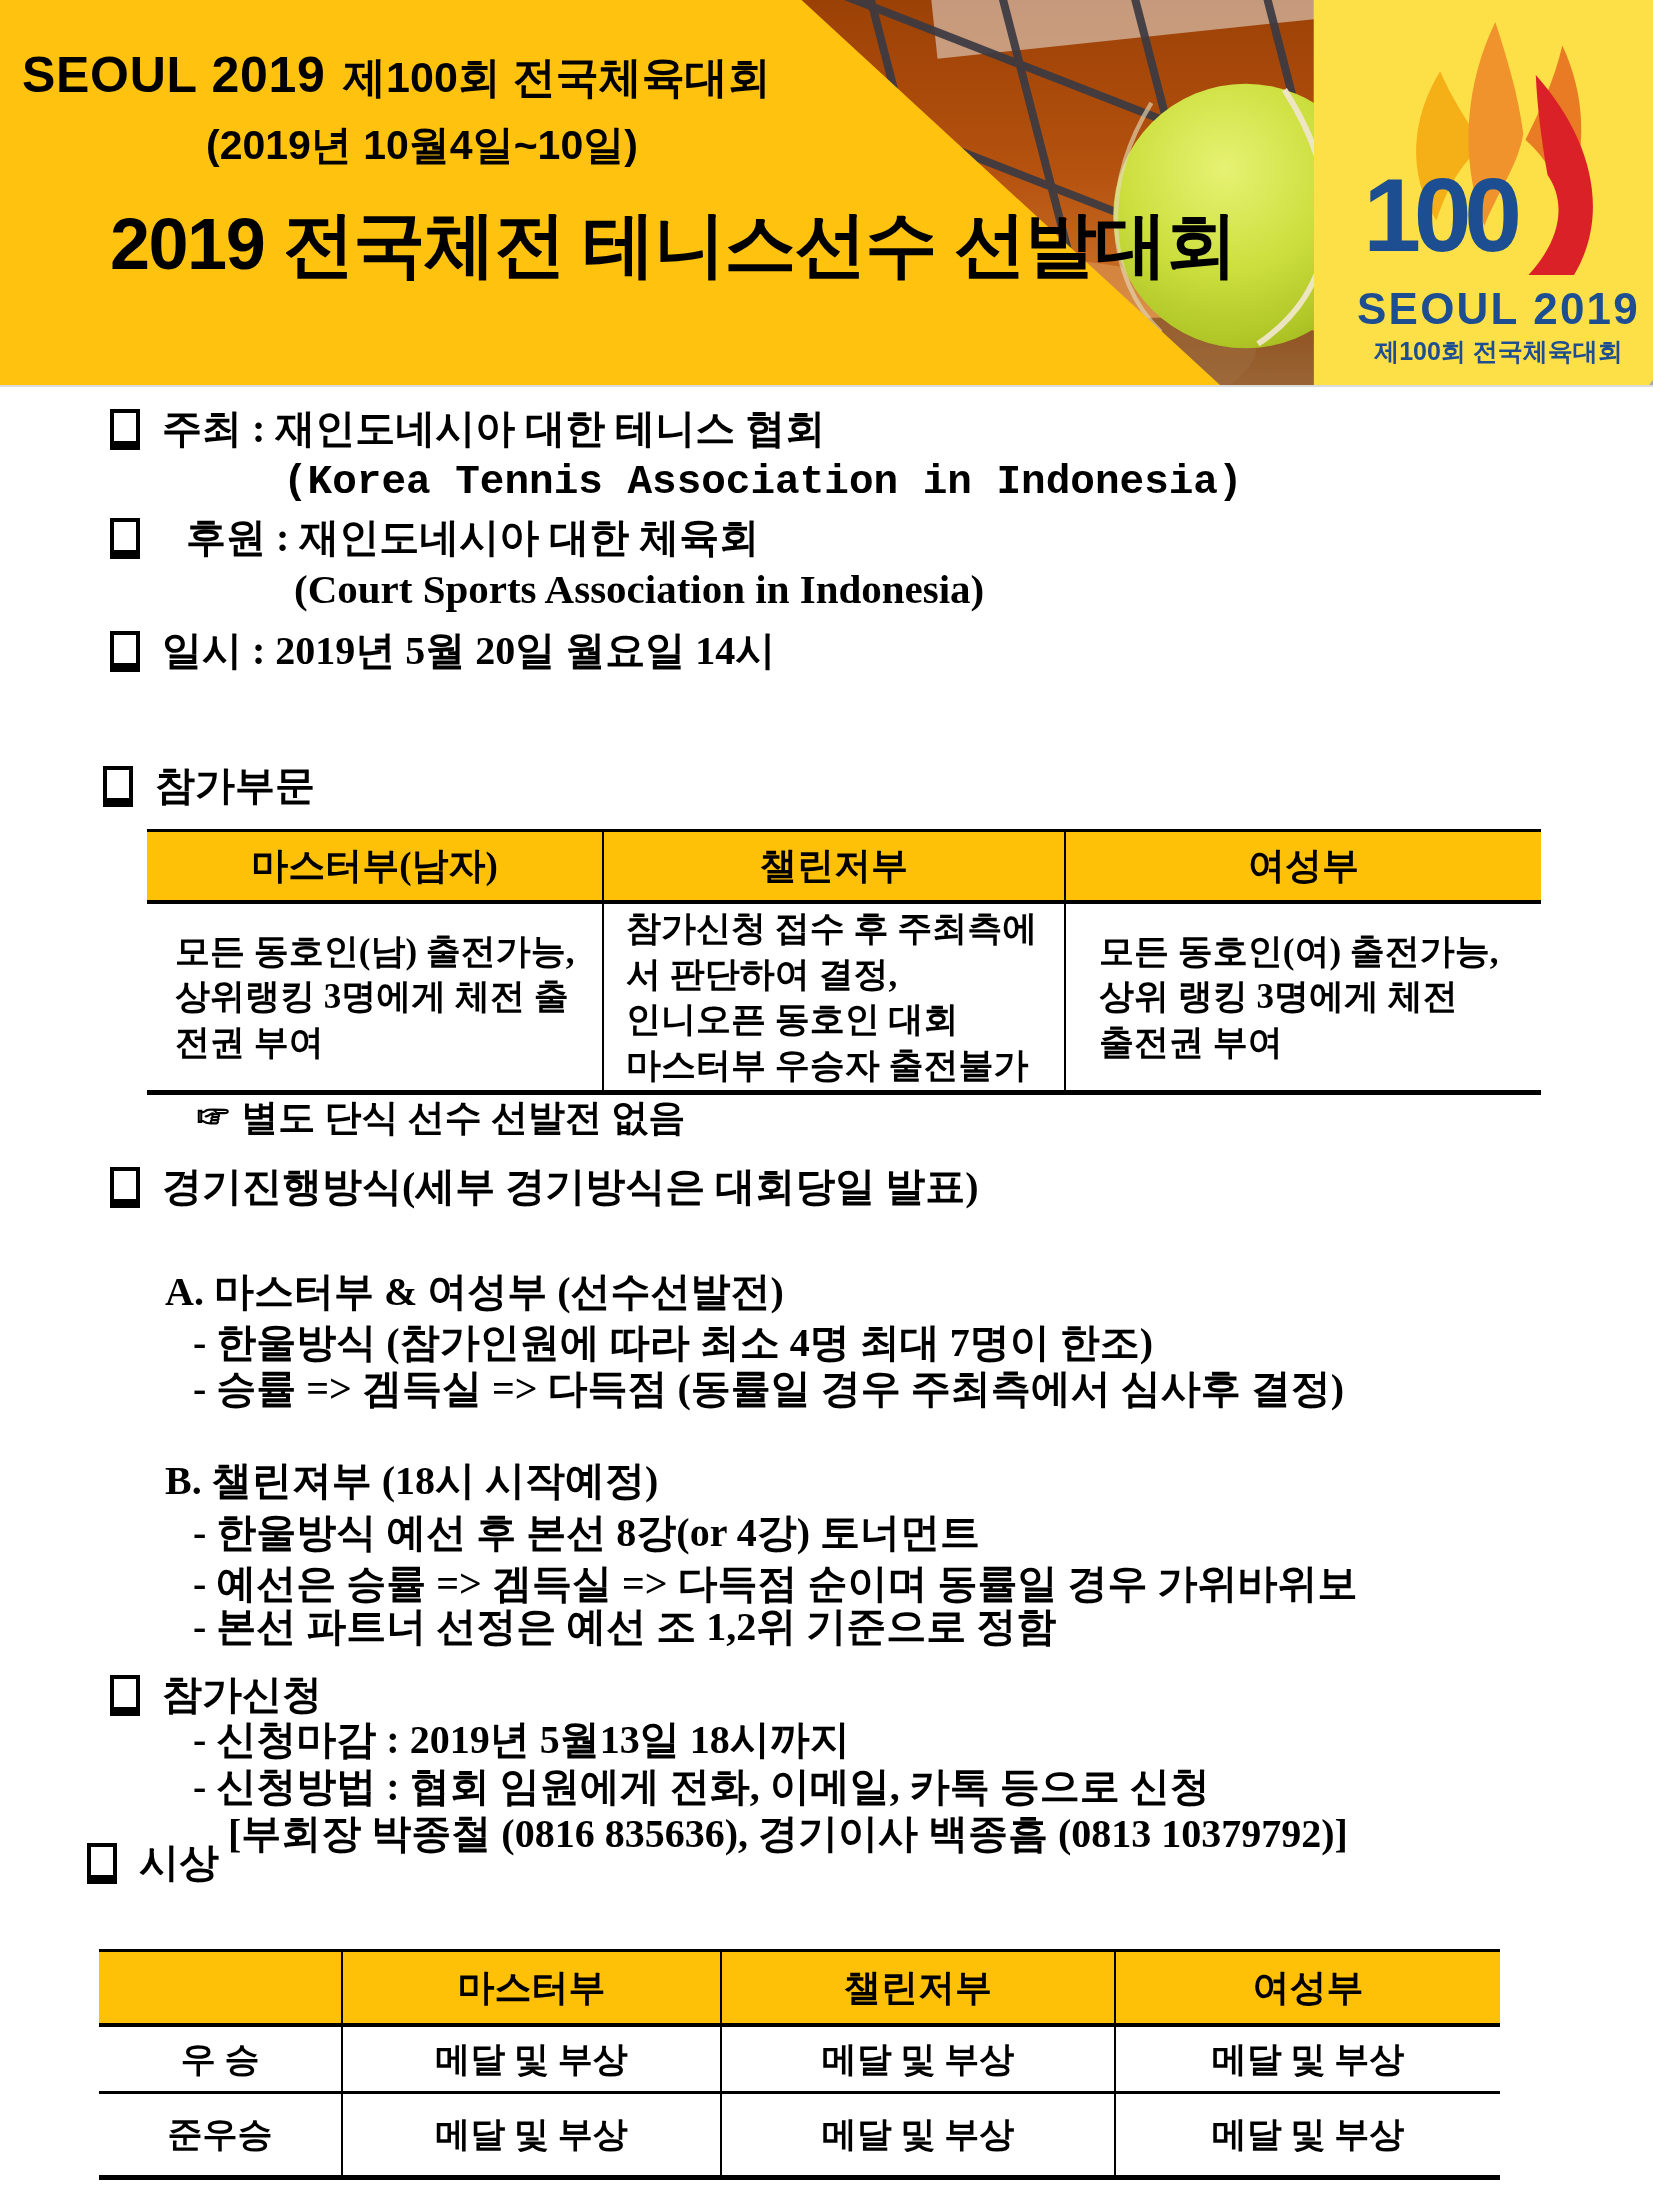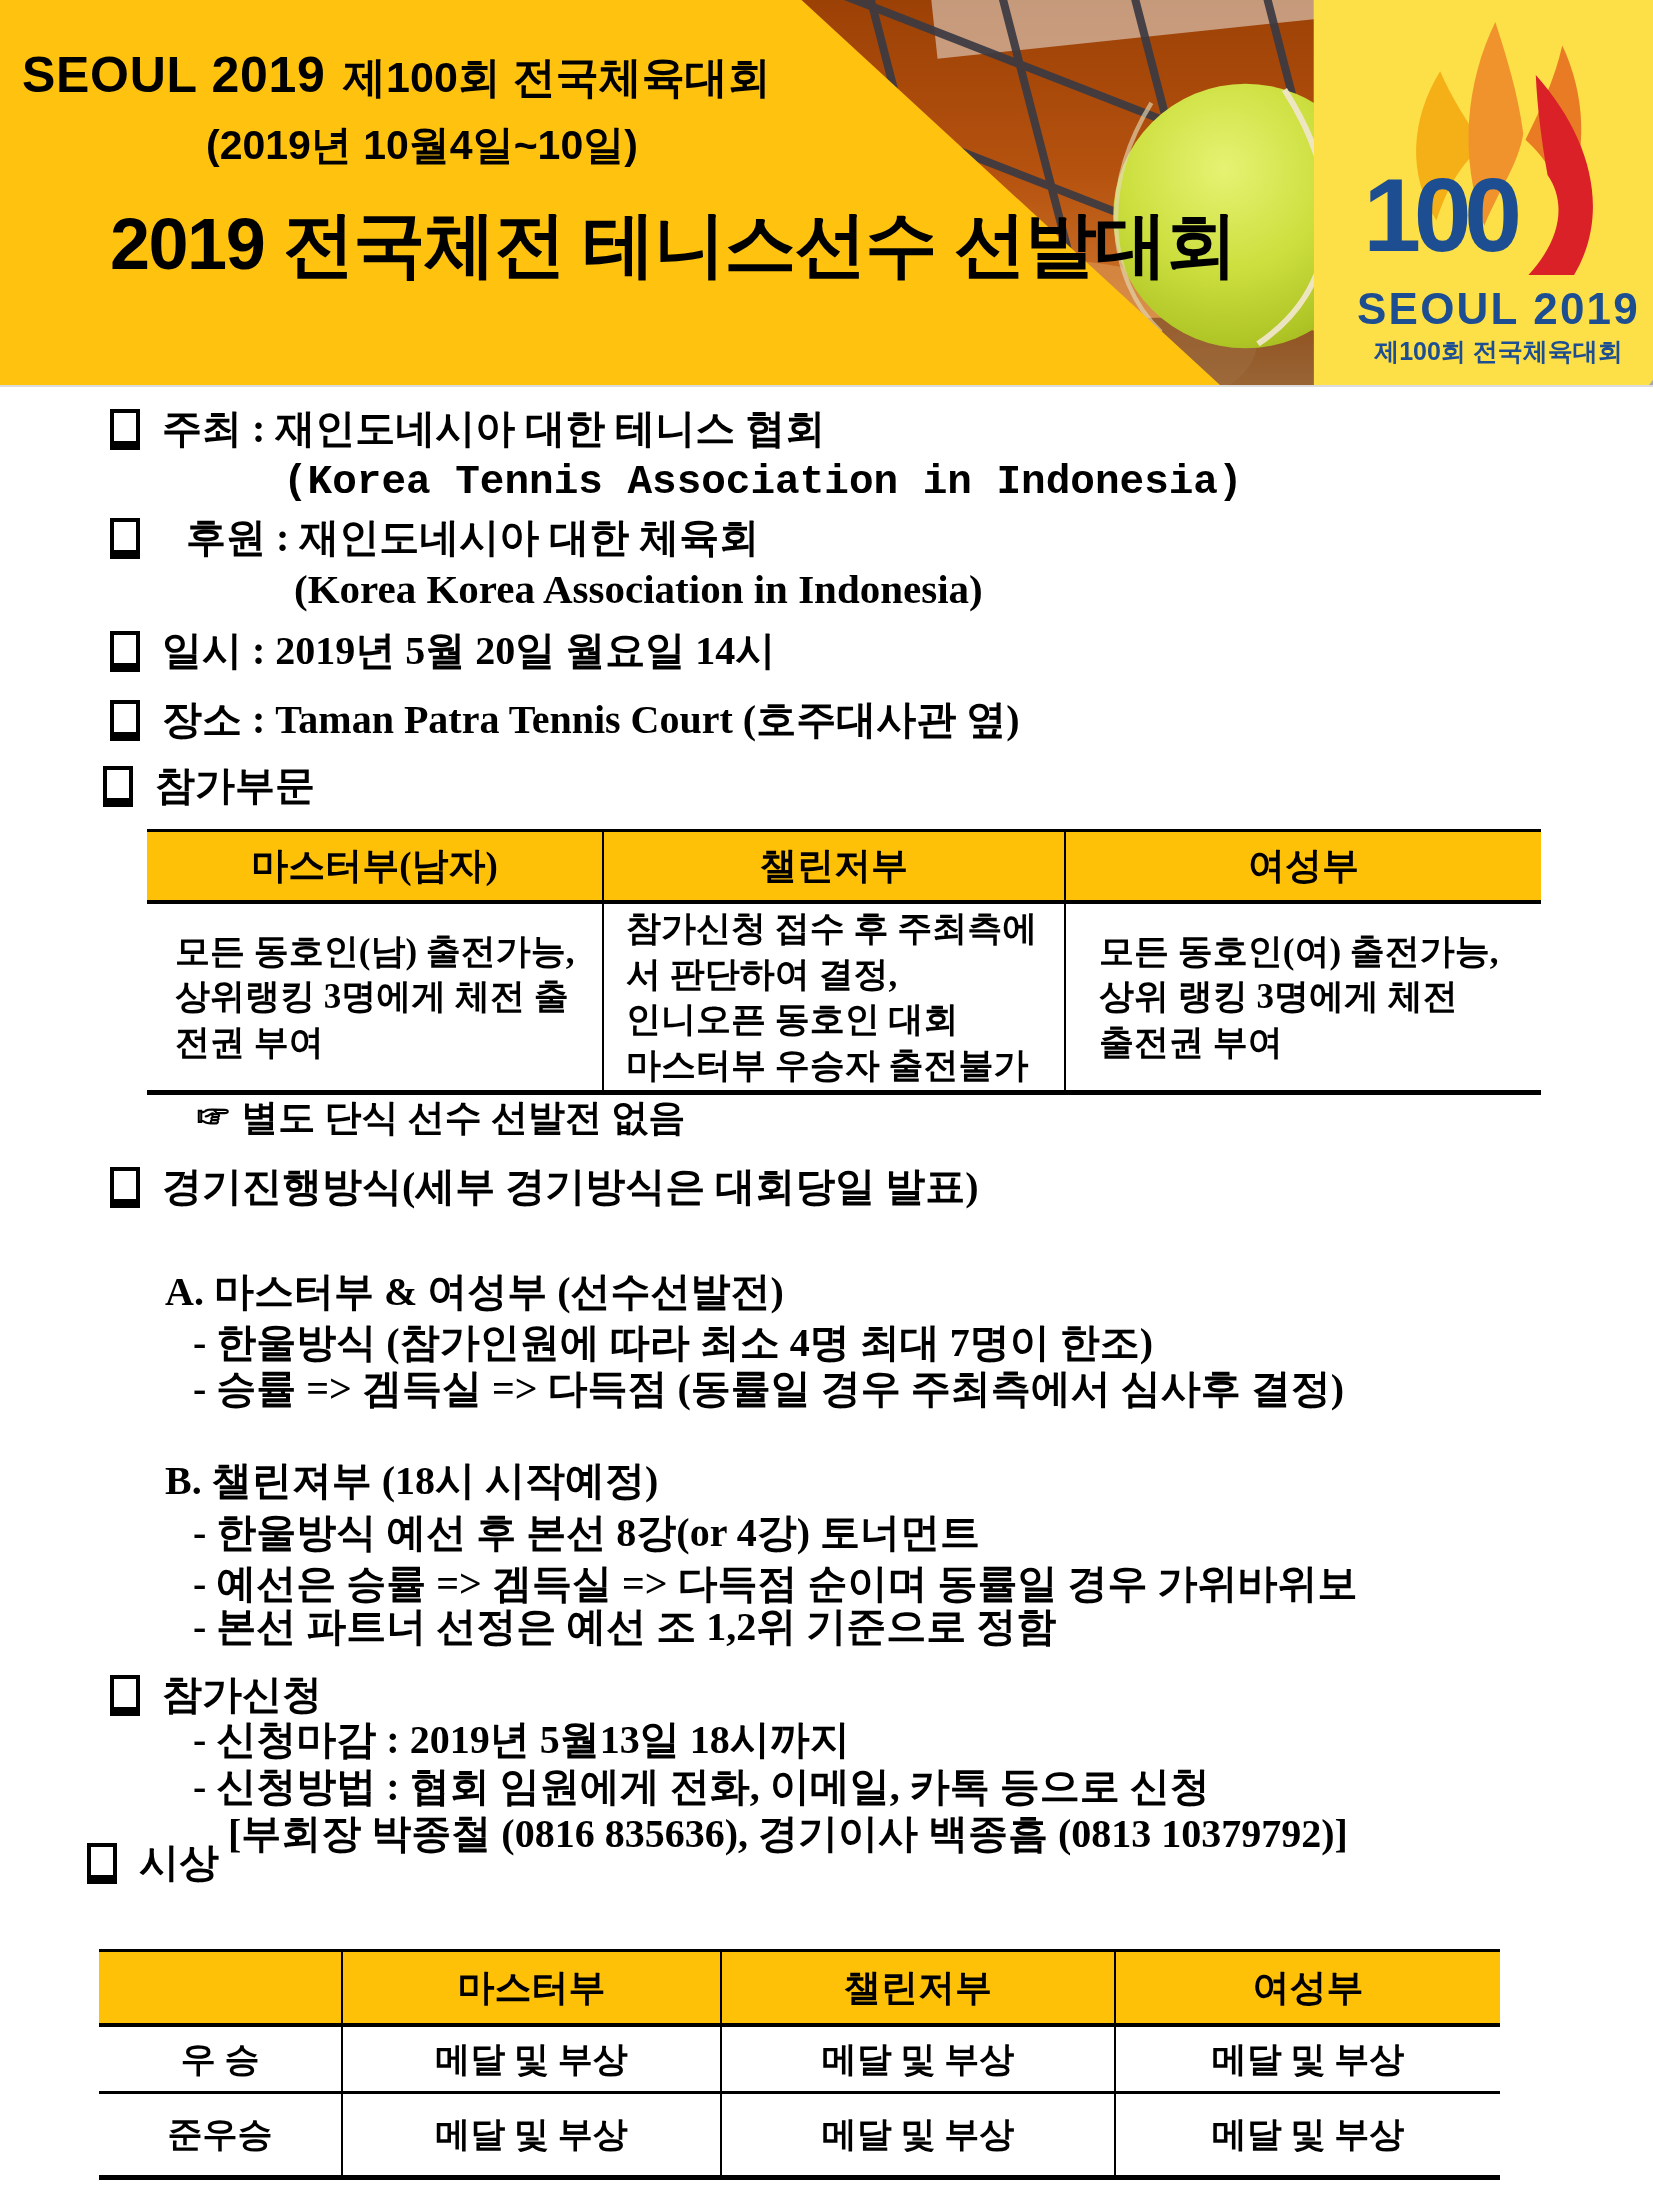--- a/index.html
+++ b/index.html
@@ -136,31 +136,27 @@
   <div class="line bline" style="left:110px;top:406px;">
     <span class="cbx"></span>
     <span>주최 : 재인도네시아 대한 테니스 협회</span>
   </div>
   <div class="line en-line" style="left:283px;top:459px;font-family:Liberation Mono, monospace;">(Korea Tennis Association in Indonesia)</div>
 
   <div class="line bline" style="left:110px;top:515px;gap:24px;">
     <span class="cbx"></span>
     <span>후원 : 재인도네시아 대한 체육회</span>
   </div>
-  <div class="line en-line" style="left:294px;top:566px;">(Korea Korea Association in Indonesia)</div>
+  <div class="line en-line" style="left:294px;top:566px;">(Court Sports Association in Indonesia)</div>
 
   <div class="line bline" style="left:110px;top:628px;">
     <span class="cbx"></span>
     <span>일시 : 2019년 5월 20일 월요일 14시</span>
   </div>
 
-  <div class="line bline" style="left:110px;top:697px;">
-    <span class="cbx"></span>
-    <span>장소 : Taman Patra Tennis Court (호주대사관 옆)</span>
-  </div>
 
   <div class="line bline" style="left:103px;top:763px;">
     <span class="cbx"></span>
     <span>참가부문</span>
   </div>
 
   <table class="t1">
     <colgroup>
         <col style="width:456px">
         <col style="width:462px">

